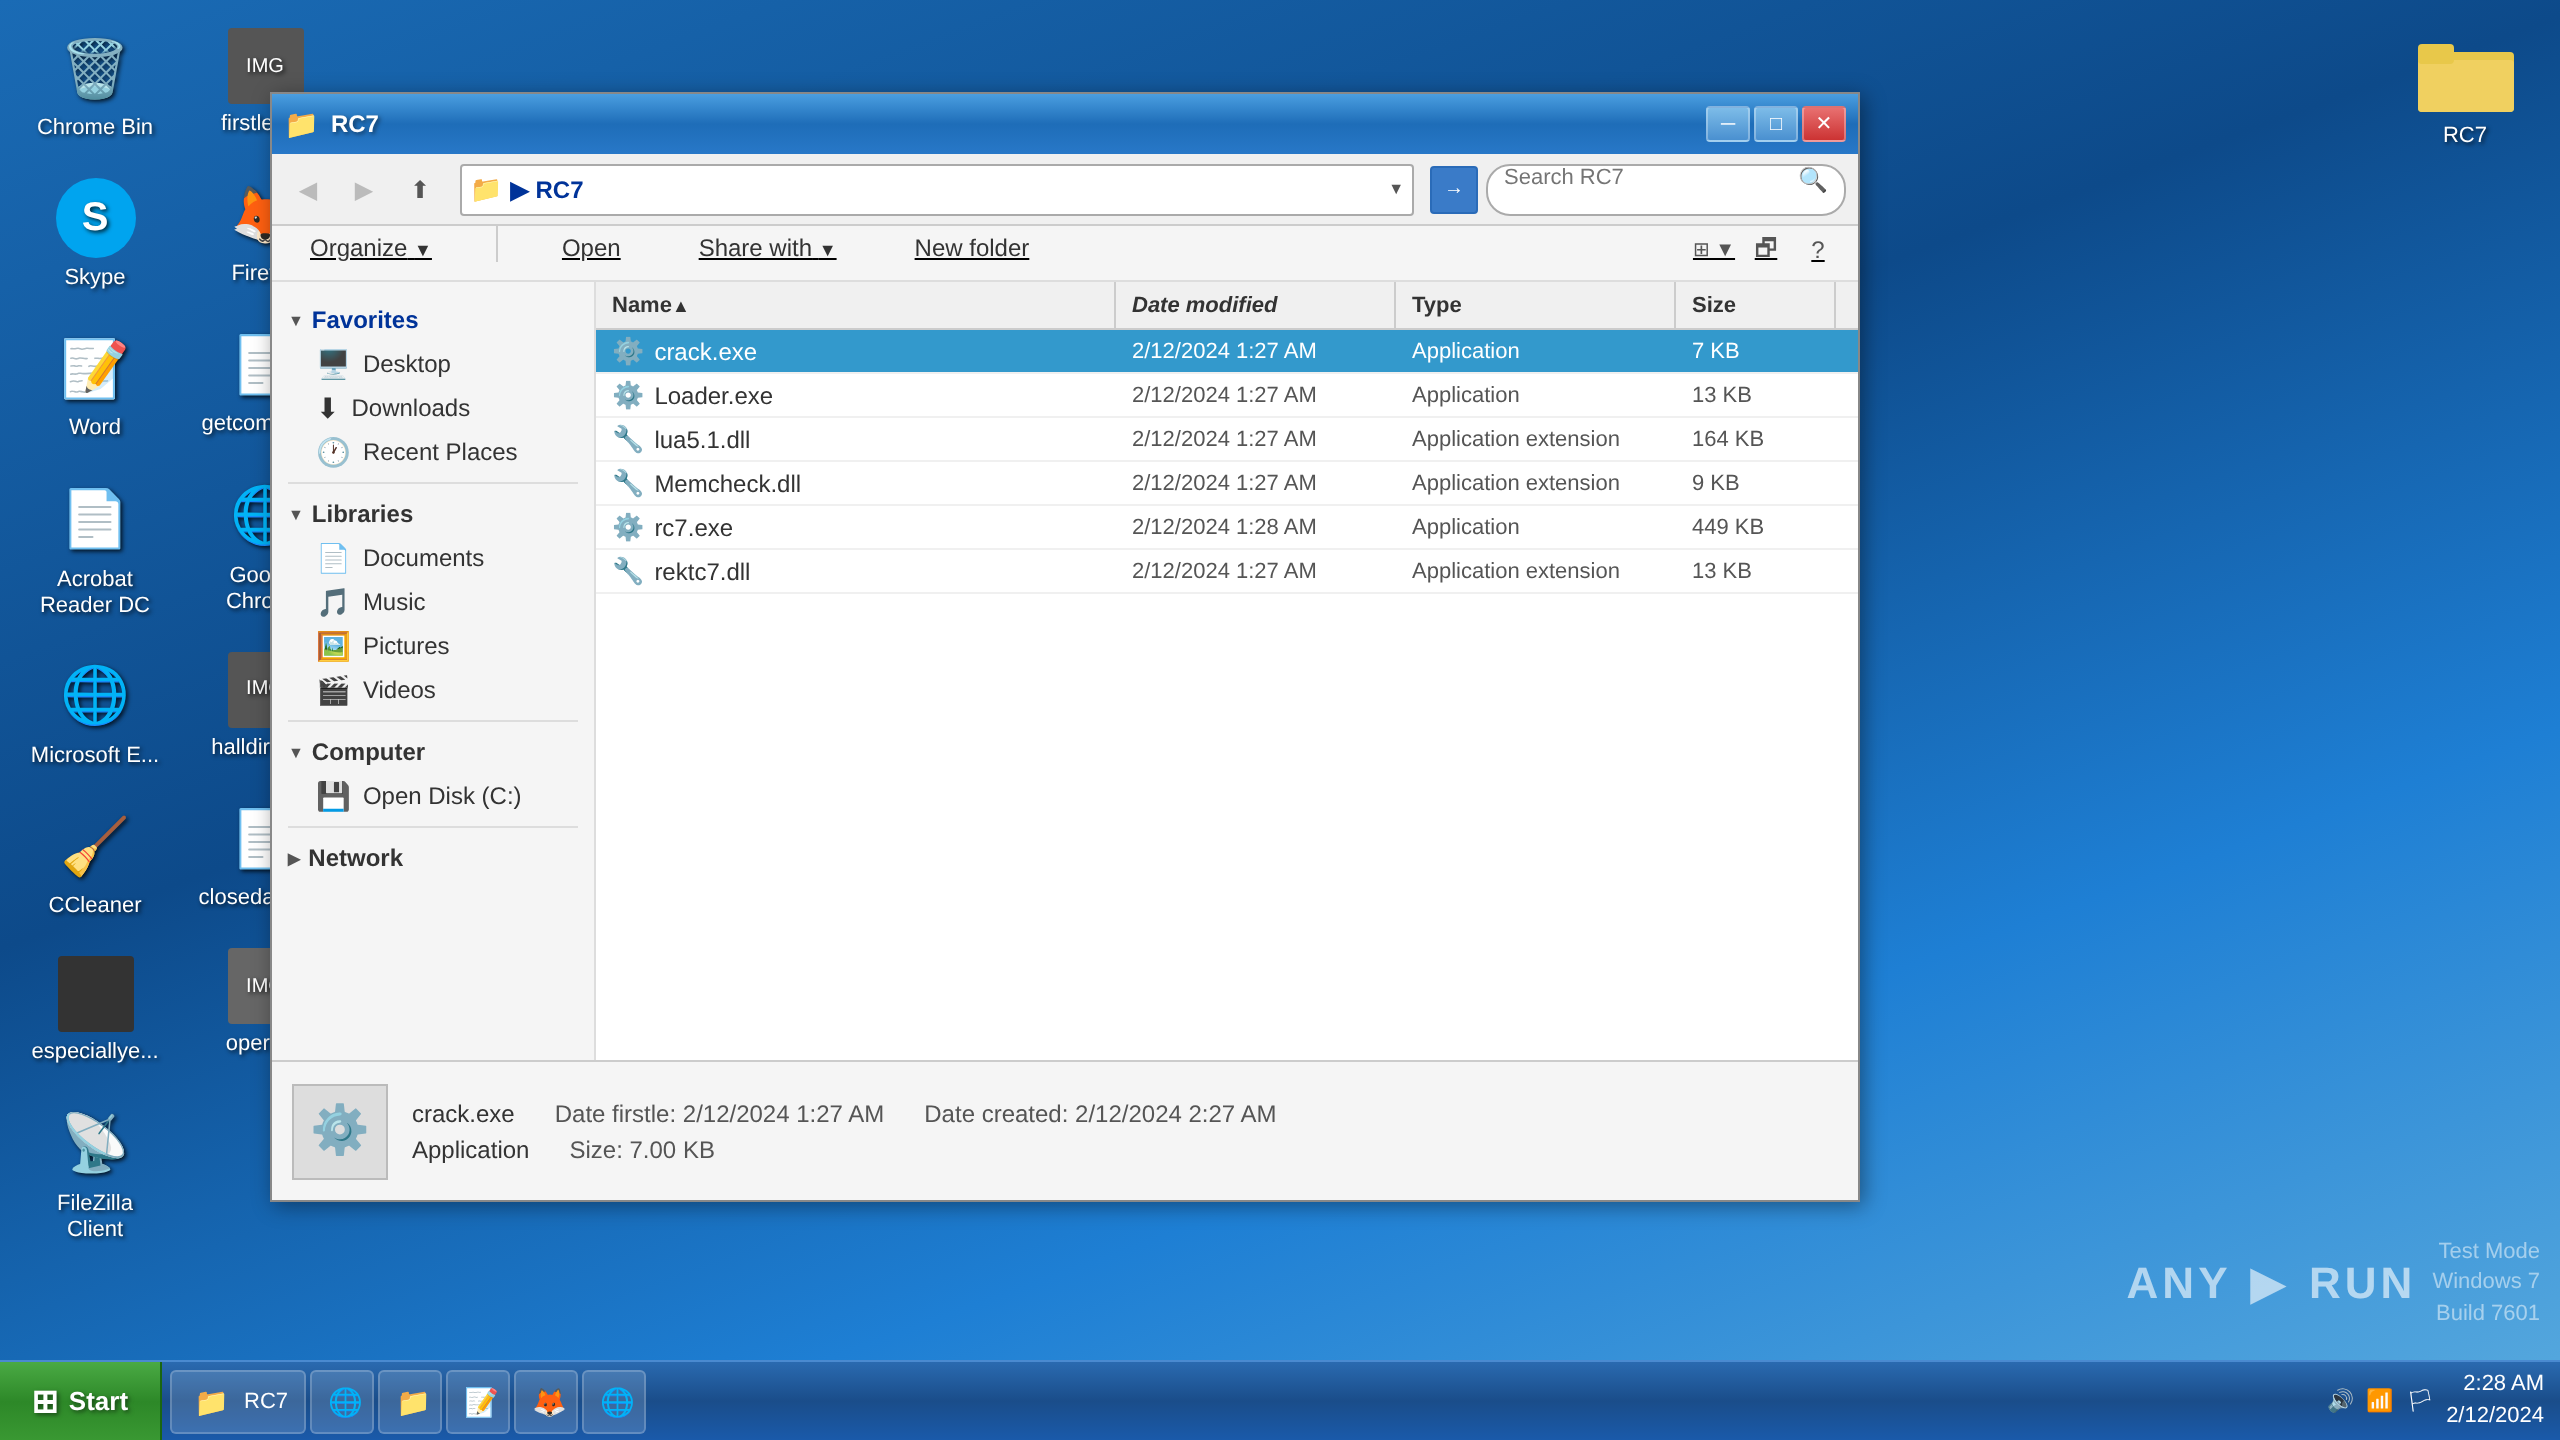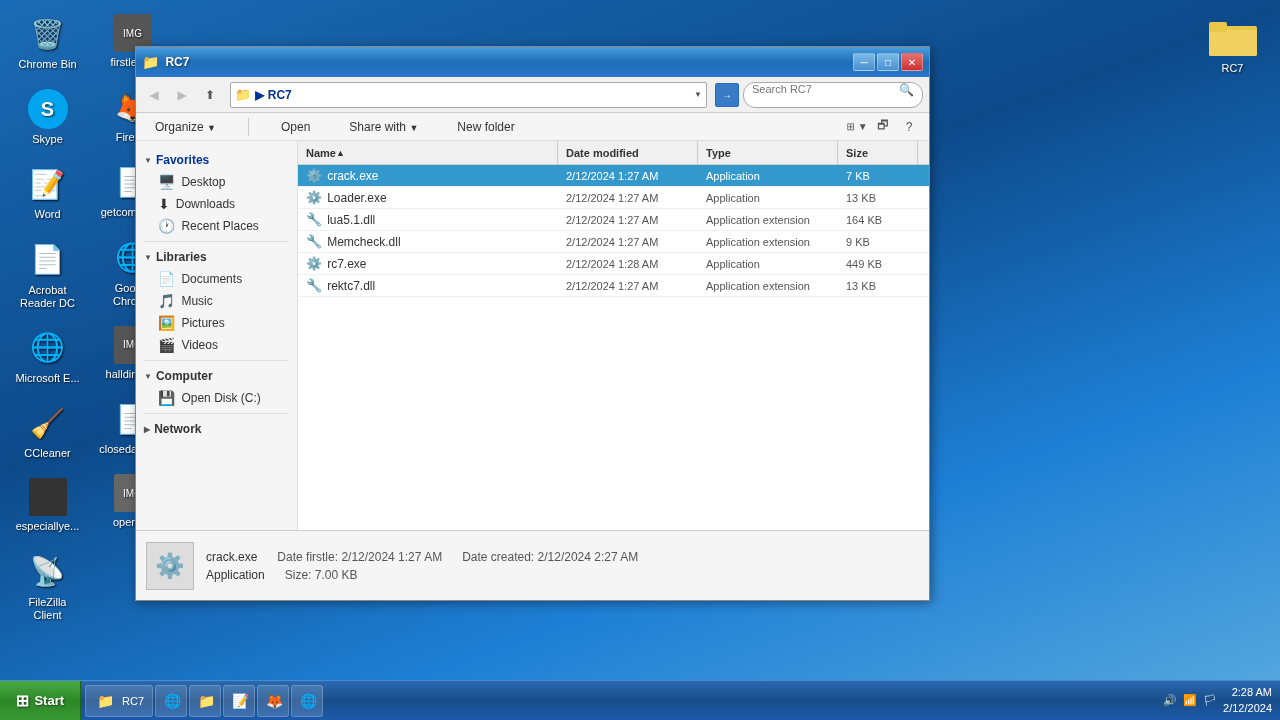--- a/index.html
+++ b/index.html
@@ -311,23 +311,24 @@
       color: #555;
       cursor: pointer;
     }
 
     
     .menu-bar {
       height: 28px;
       background: #f5f5f5;
       border-bottom: 1px solid #ddd;
       display: flex;
-      align-items: center;
+      align-items: flex-start;
       padding: 0 8px;
       gap: 17px;
+      text-decoration: underline;
     }
     .menu-item-btn {
       height: 22px;
       padding: 0 10px;
       background: none;
       border: 1px solid transparent;
       border-radius: 2px;
       font-size: 12px;
       cursor: pointer;
       color: #333;
@@ -411,21 +412,21 @@
       color: #333;
       font-weight: bold;
       border-right: 1px solid #ccc;
       height: 100%;
       display: flex;
       align-items: center;
       cursor: pointer;
       user-select: none;
     }
     .col-name { width: 260px; }
-    .col-date { width: 140px; }
+    .col-date { width: 140px; font-style: italic; }
     .col-type { width: 140px; }
     .col-size { width: 80px; }
 
     .file-row {
       display: flex;
       align-items: center;
       height: 22px;
       border-bottom: 1px solid #f0f0f0;
       cursor: pointer;
     }
@@ -555,20 +556,32 @@
     <div class="icon-img">
       <svg width="48" height="40" viewBox="0 0 48 40">
         <rect x="0" y="8" width="48" height="30" rx="2" fill="#e8c84a"></rect>
         <rect x="0" y="12" width="48" height="26" rx="2" fill="#f0d060"></rect>
         <rect x="0" y="4" width="18" height="10" rx="2" fill="#e8c84a"></rect>
       </svg>
     </div>
     <div class="icon-label">RC7</div>
   </div>
 
+  <div class="anyrun-watermark">
+    <div class="anyrun-text">
+      <span>ANY</span>
+      <span style="color:rgba(255,255,255,0.6);margin:0 2px;">▶</span>
+      <span>RUN</span>
+    </div>
+    <div class="anyrun-mode">
+      <div>Test Mode</div>
+      <div>Windows 7</div>
+      <div>Build 7601</div>
+    </div>
+  </div>
 
   <div class="explorer-window">
 
     <div class="title-bar">
       <span class="title-bar-icon">📁</span>
       <span class="title-bar-text">RC7</span>
       <div class="title-bar-buttons">
         <div class="title-btn title-btn-minimize">─</div>
         <div class="title-btn title-btn-maximize">□</div>
         <div class="title-btn title-btn-close">✕</div>

